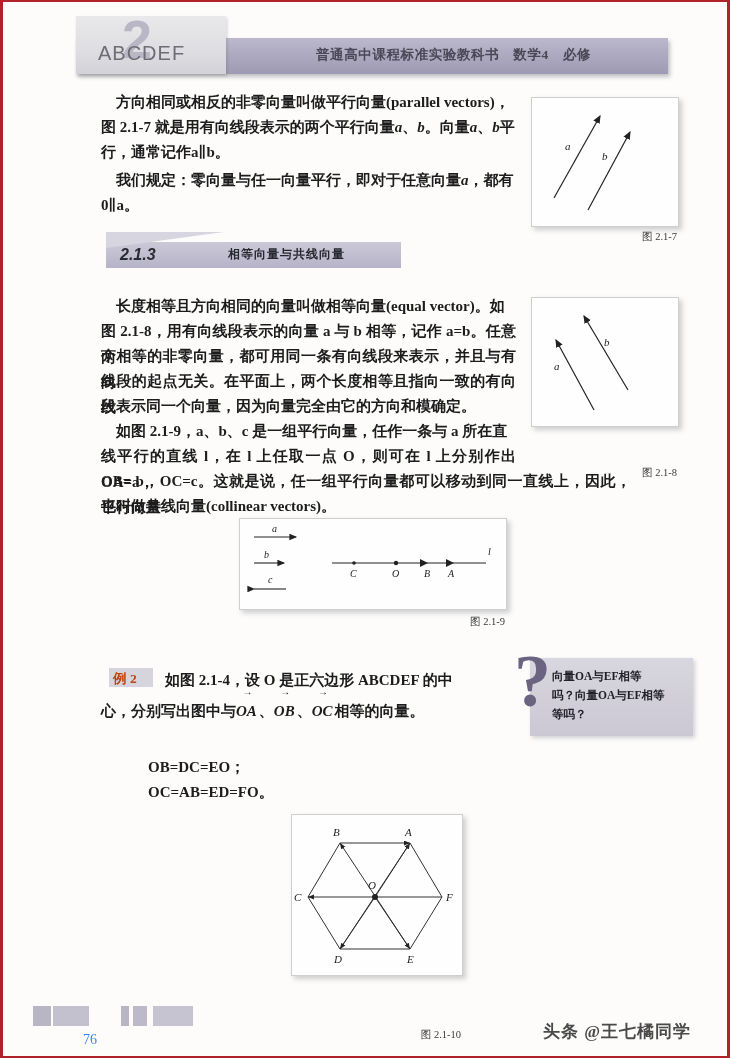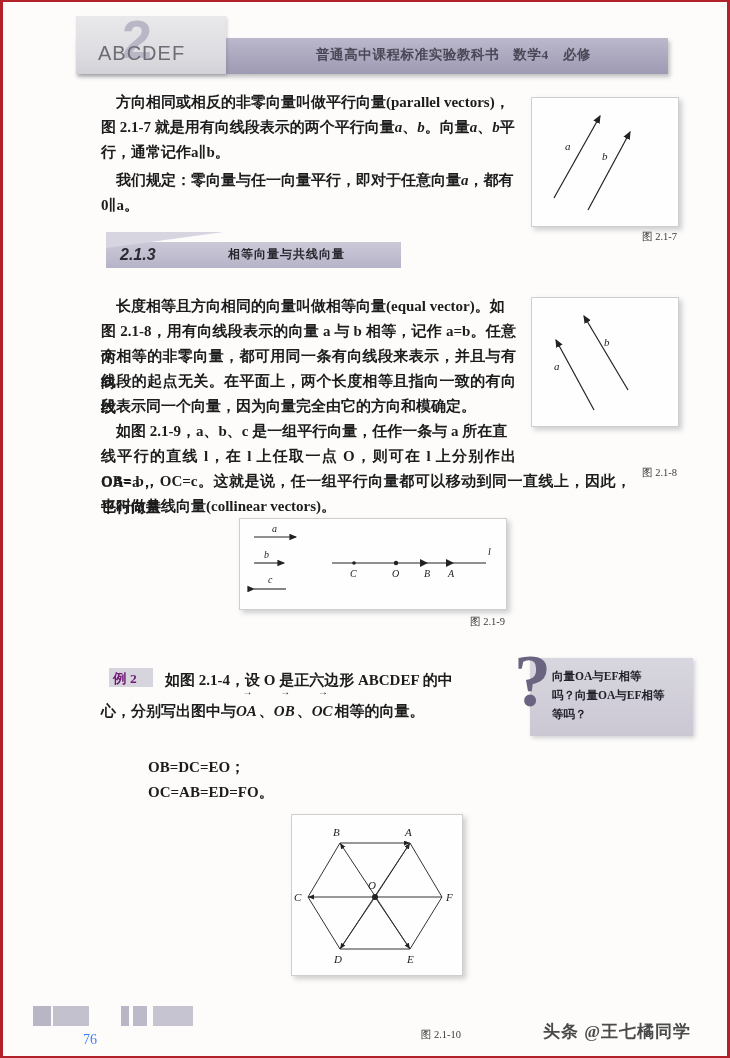--- a/index.html
+++ b/index.html
@@ -95,21 +95,21 @@
   .figcap{
     position:absolute;font-size:10.5px;color:#3a3a3a;text-align:right;
     font-family:"Liberation Serif",serif;
   }
   
   .ex-badge{
     position:absolute;left:106px;top:666px;width:44px;height:19px;
     background:#d6d4dc;
   }
   .ex-badge span{
-    position:absolute;left:4px;top:2px;font-size:13.5px;font-weight:700;color:#701a75;
+    position:absolute;left:4px;top:2px;font-size:13.5px;font-weight:700;color:#c2410c;
   }
   
   .qbox{
     position:absolute;left:527px;top:656px;width:163px;height:78px;
     background:linear-gradient(180deg,#d8d6de 0%,#cbc8d4 100%);
     box-shadow:2px 2px 4px rgba(110,110,120,.3);
   }
   .qmark{
     position:absolute;left:-16px;top:-12px;width:52px;height:74px;
     color:#6b6480;font-size:74px;line-height:70px;font-weight:700;

